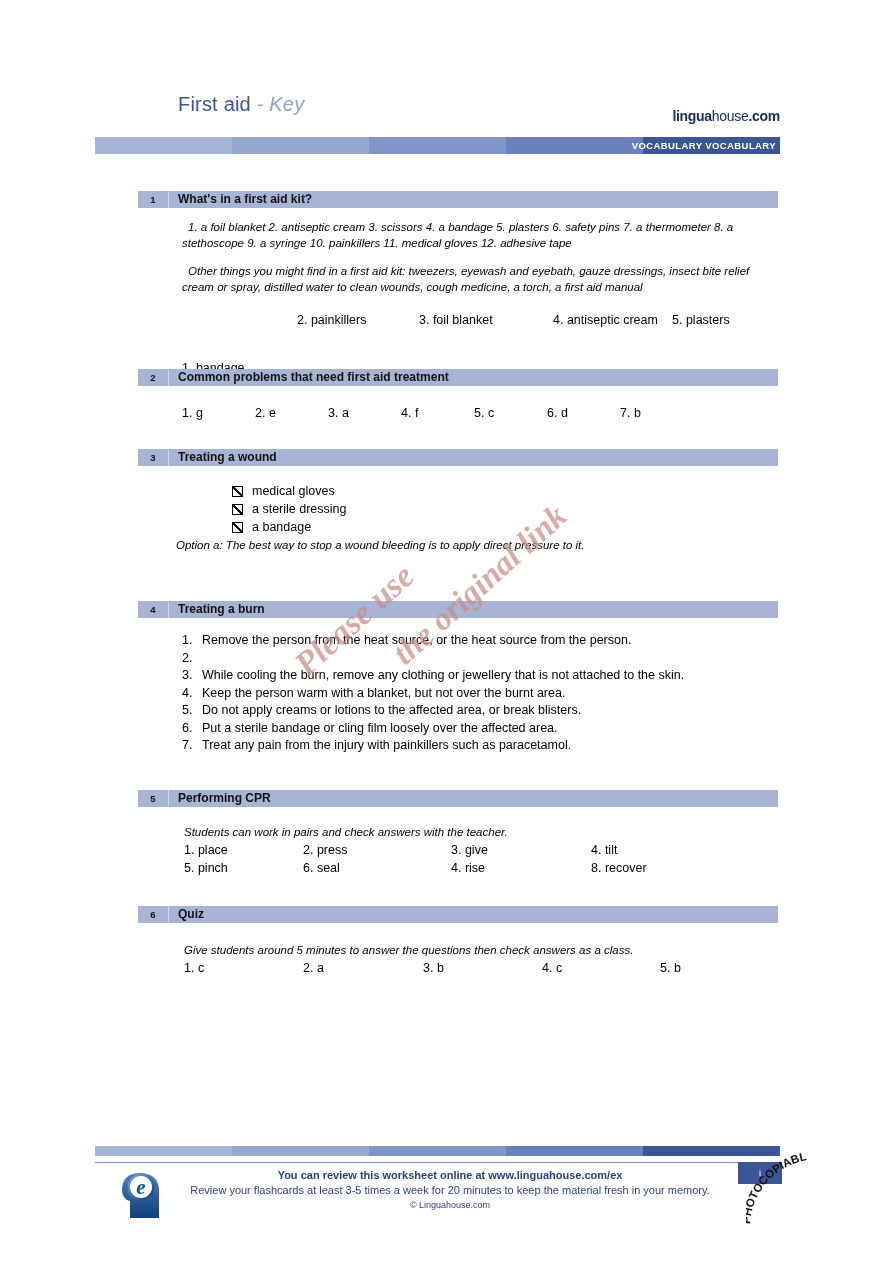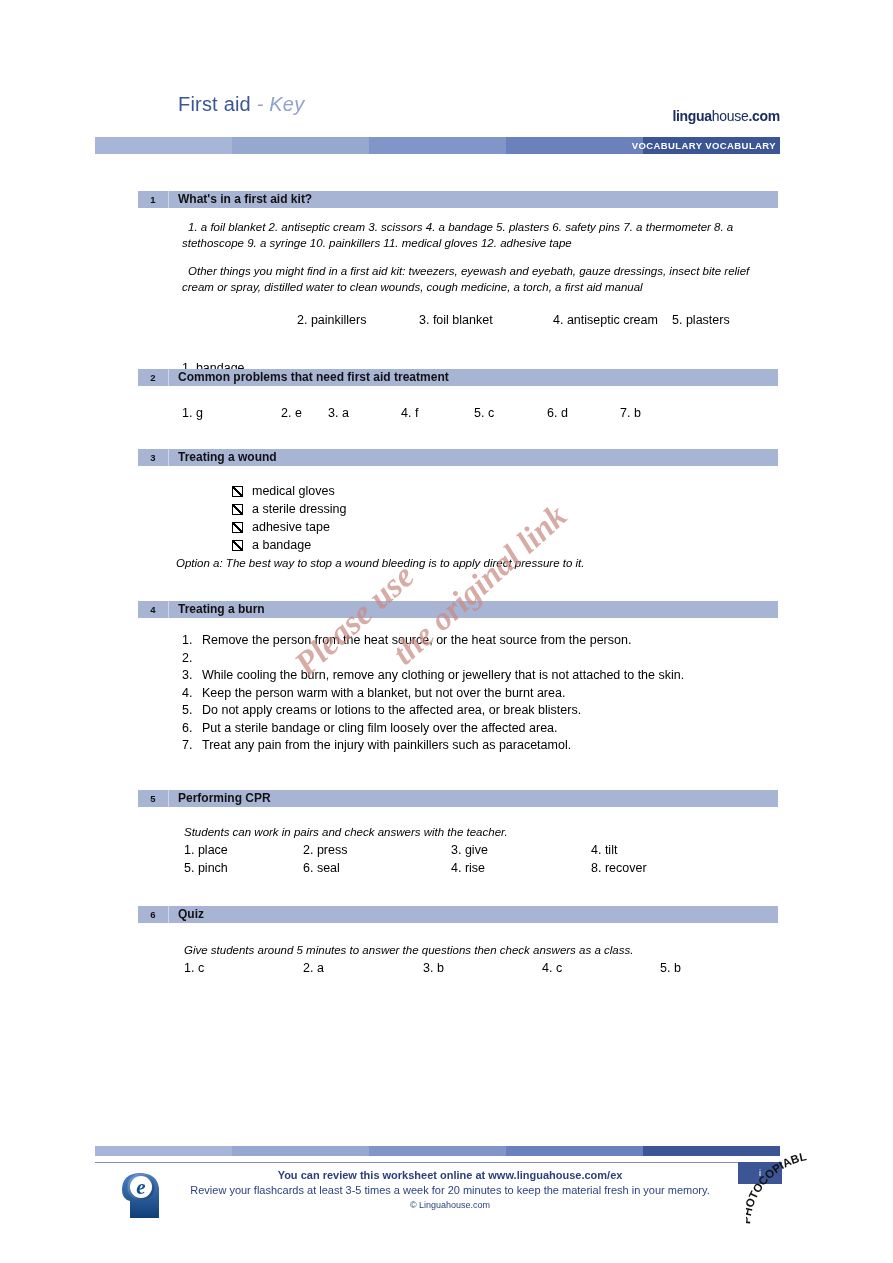--- a/index.html
+++ b/index.html
@@ -151,21 +151,21 @@
   </div>
 
   <div class="sec" style="top:369px">
     <div class="sec-bar">
       <div class="num">2</div>
       <div class="ttl">Common problems that need first aid treatment</div>
     </div>
     <div class="sec-body" style="padding-left:44px;padding-top:18px">
       <div class="ansrow" id="s2-answers">
           <div class="cell" style="width: 73px;">1. g</div>
-          <div class="cell" style="width: 73px; text-align: center;">2. e</div>
+          <div class="cell" style="width: 73px;">2. e</div>
           <div class="cell" style="width: 73px;">3. a</div>
           <div class="cell" style="width: 73px;">4. f</div>
           <div class="cell" style="width: 73px;">5. c</div>
           <div class="cell" style="width: 73px;">6. d</div>
           <div class="cell" style="width: 73px;">7. b</div>
         </div>
     </div>
   </div>
 
   <div class="sec" style="top:449px">
@@ -175,24 +175,20 @@
     </div>
     <div class="sec-body" style="padding-left:46px;padding-top:16px">
       <div id="s3-checklist">
           <div class="chk">
             <span class="box"></span>
             <span class="lbl">medical gloves</span>
           </div>
           <div class="chk">
             <span class="box"></span>
             <span class="lbl">a sterile dressing</span>
-          </div>
-          <div class="chk">
-            <span class="box"></span>
-            <span class="lbl">adhesive tape</span>
           </div>
           <div class="chk">
             <span class="box"></span>
             <span class="lbl">a bandage</span>
           </div>
         </div>
       <div class="ital" style="margin-top:2px;margin-left:-8px">Option a: The best way to stop a wound bleeding is to apply direct pressure to it.</div>
     </div>
   </div>
 

